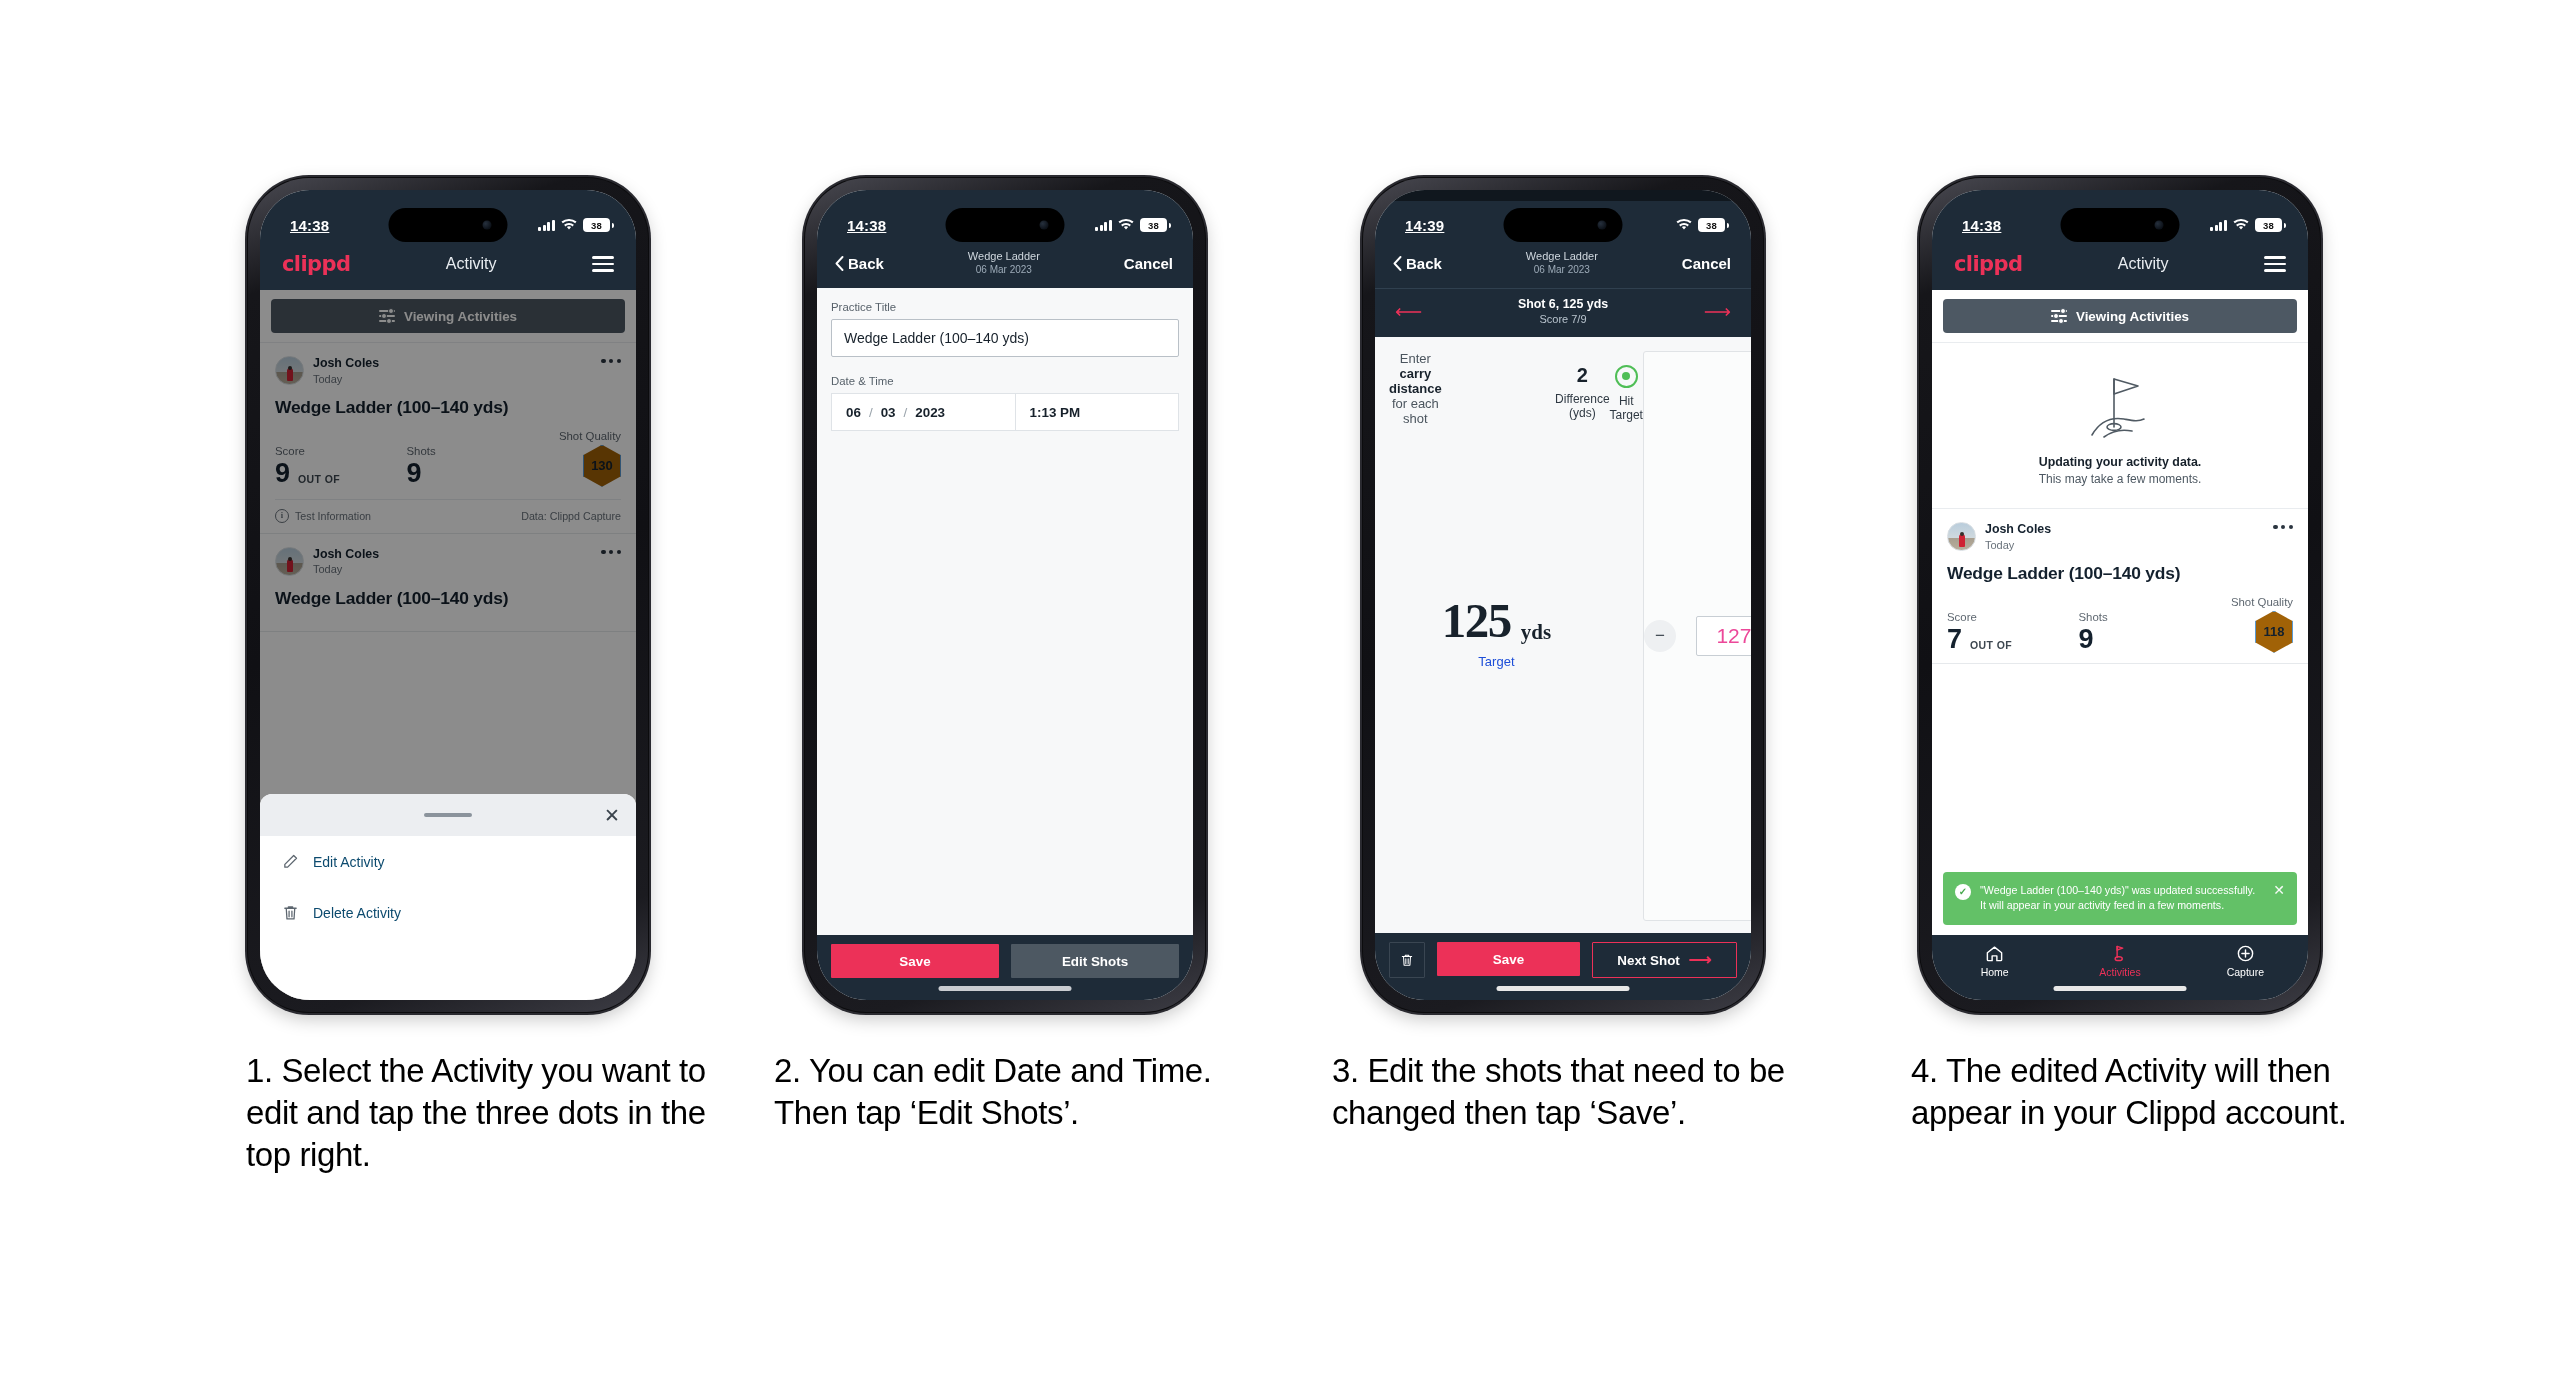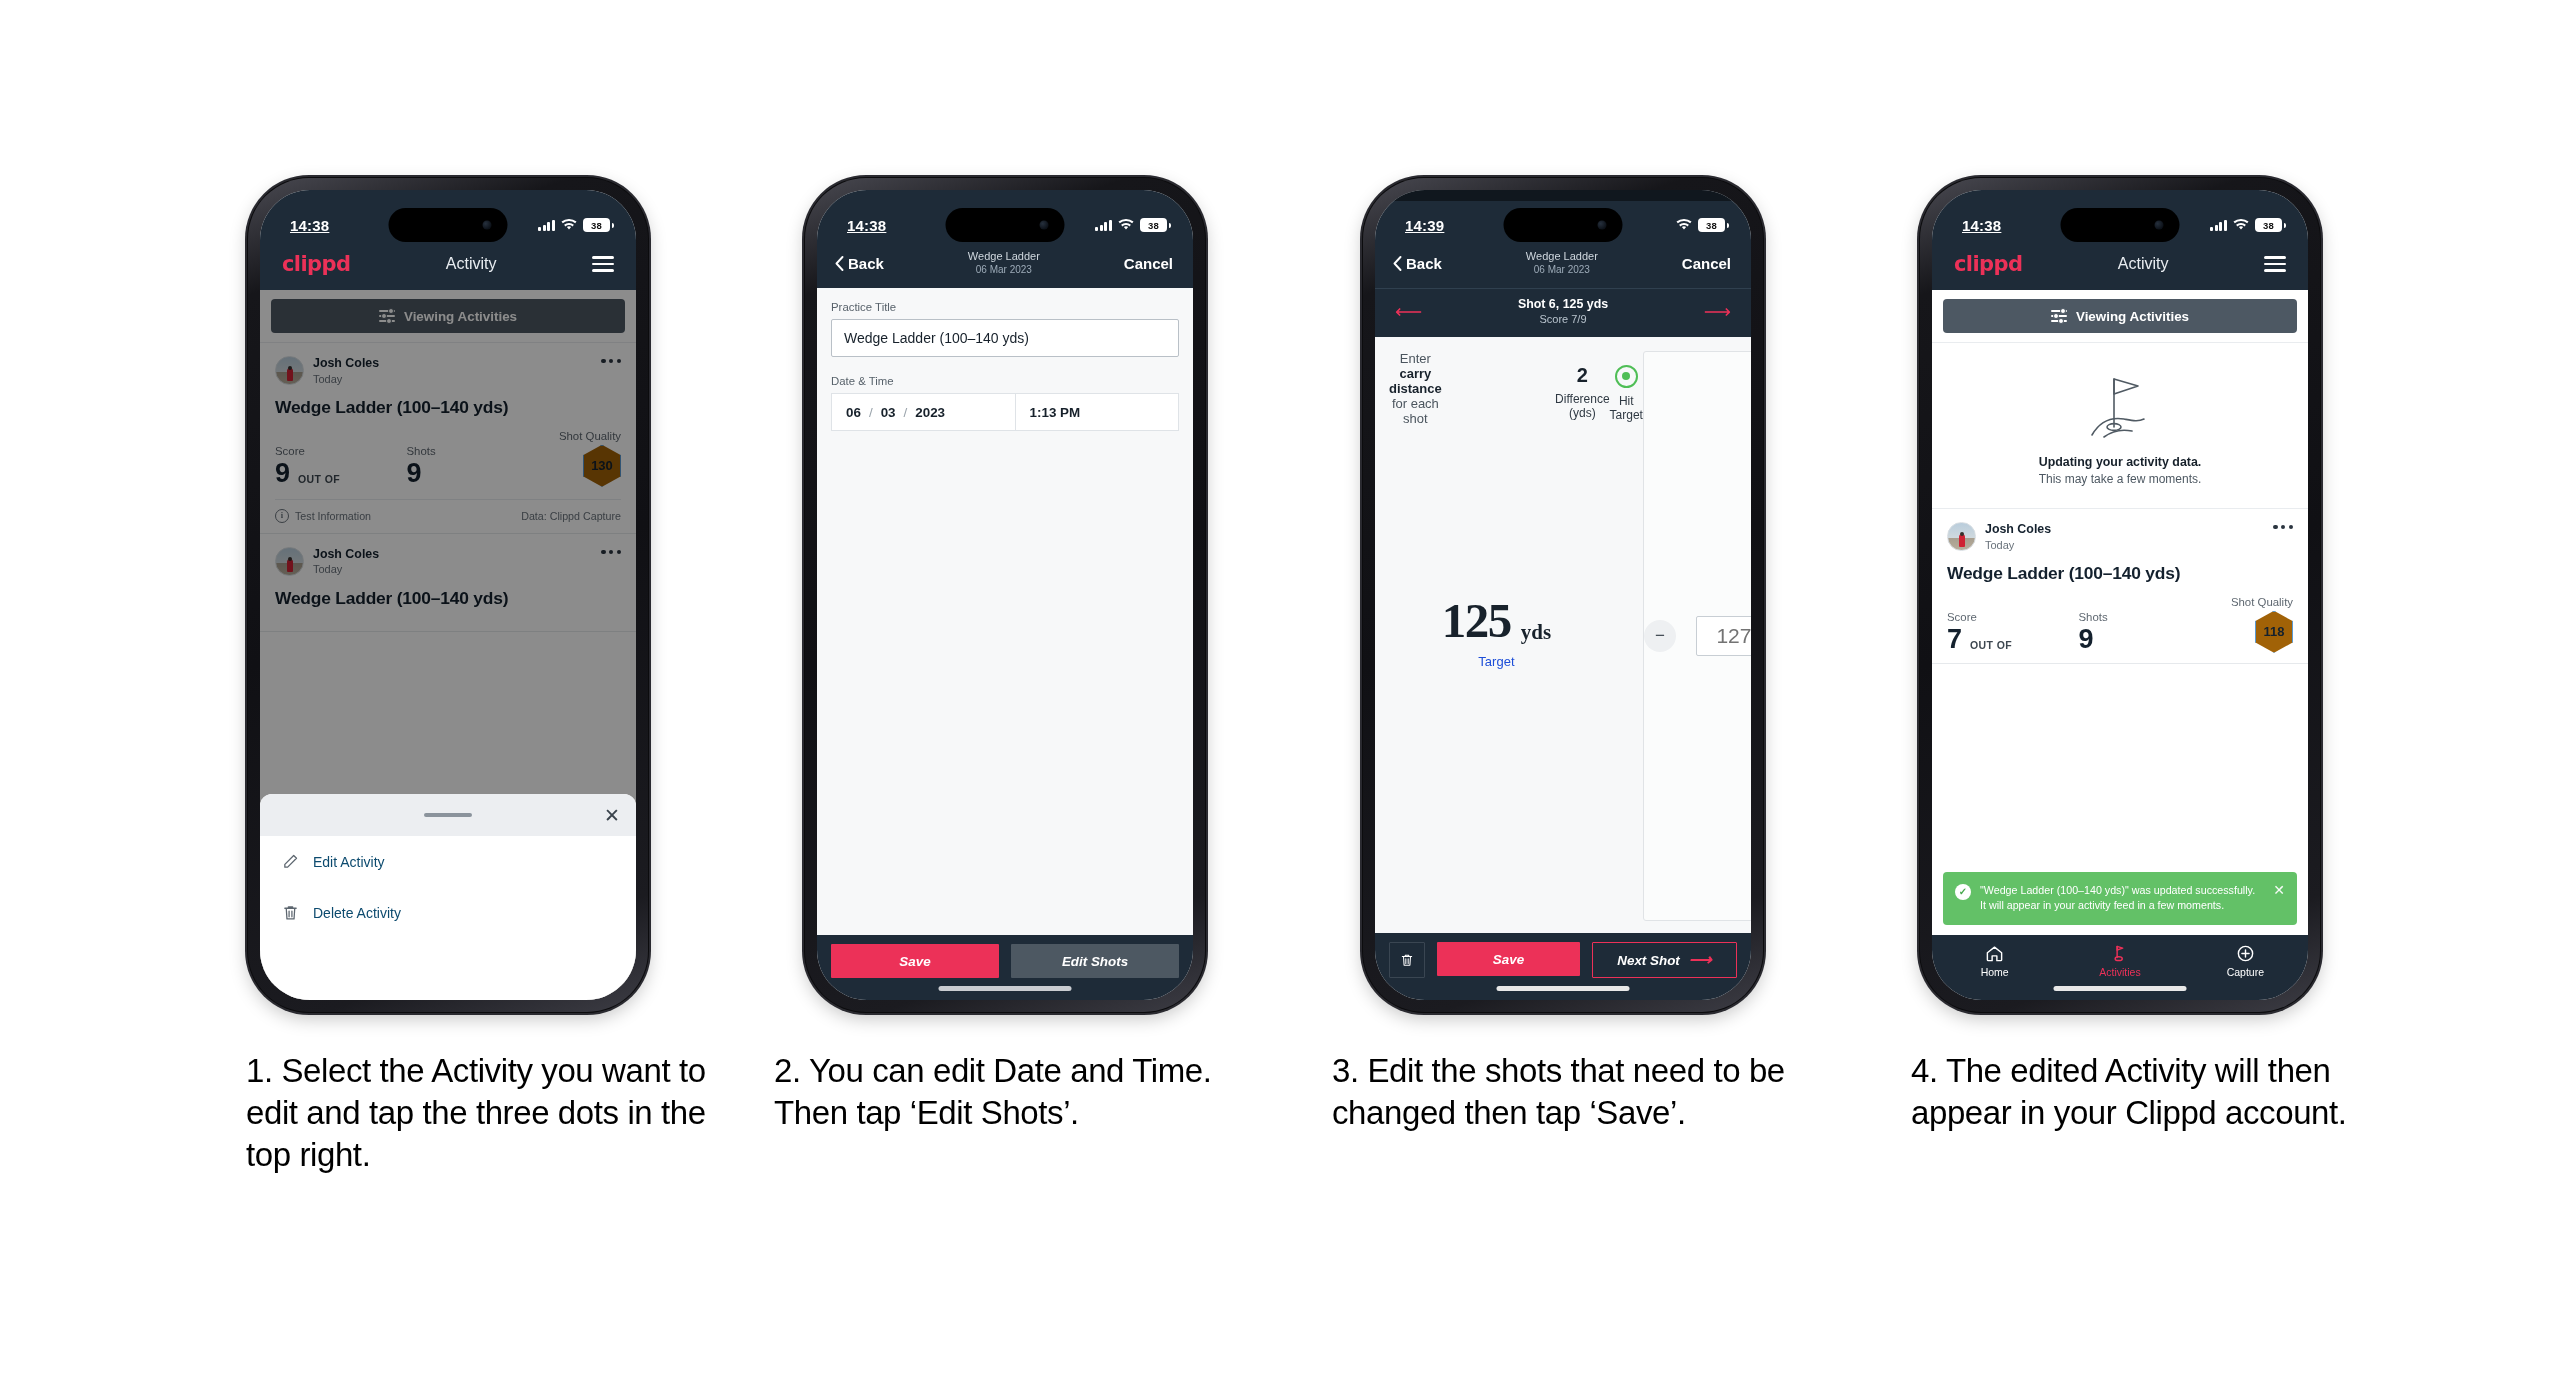--- a/index.html
+++ b/index.html
@@ -197,21 +197,21 @@
     font-size:14px;color:#17212b;box-sizing:border-box;
   }
   .fgap{height:18px;}
   .dtrow{display:flex;background:#fff;border:1px solid #dfe3e7;height:38px;box-sizing:border-box;}
   .dtleft{flex:1.15;display:flex;align-items:center;padding:0 14px;gap:8px;font-size:13.4px;color:#17212b;font-weight:600;}
   .dtleft .sep{color:#9aa3ab;font-weight:400;}
   .dtright{flex:1;border-left:1px solid #dfe3e7;display:flex;align-items:center;padding:0 14px;font-size:13.4px;color:#17212b;font-weight:600;}
 
   .bottombar{
     flex:0 0 auto;background:#1e2b38;padding:9px 14px 22px 14px;
-    display:flex;gap:12px;box-sizing:border-box;font-style:italic;
+    display:flex;gap:12px;box-sizing:border-box;
   }
   .btn{
     flex:1;height:34px;display:flex;align-items:center;justify-content:center;
     font-size:13.4px;font-weight:700;color:#fff;border-radius:1px;
   }
   .btn-primary{background:#ec3158;}
   .btn-grey{background:#4d5862;}
   .btn-outline{background:transparent;border:1px solid #ec3158;gap:9px;}
   .btn-trash{flex:0 0 34px;border:1px solid #3a4652;color:#fff;}
   .btn-trash svg{width:14px;height:14px;}
@@ -240,21 +240,21 @@
     display:flex;align-items:center;justify-content:center;gap:20px;padding:14px 0;
   }
   .circbtn{
     width:32px;height:32px;border-radius:50%;background:#eef0f2;
     display:flex;align-items:center;justify-content:center;
     font-size:17px;color:#3e4851;line-height:1;
   }
   .numbox{
     border:1px solid #c8ced4;background:#fff;border-radius:2px;
     width:74px;height:38px;display:flex;align-items:center;justify-content:center;
-    font-size:21px;font-weight:500;color:#737373;
+    font-size:21px;font-weight:500;color:#ec4899;
   }
 
   
   .empty{
     background:#fff;padding:26px 0 22px 0;text-align:center;border-bottom:1px solid #e9ecef;
   }
   .flagart{width:100px;height:72px;margin:0 auto 14px auto;display:block;}
   .emp1{font-size:12.4px;font-weight:700;color:#17212b;}
   .emp2{font-size:12px;color:#4d5862;margin-top:3px;}
   .toast{

